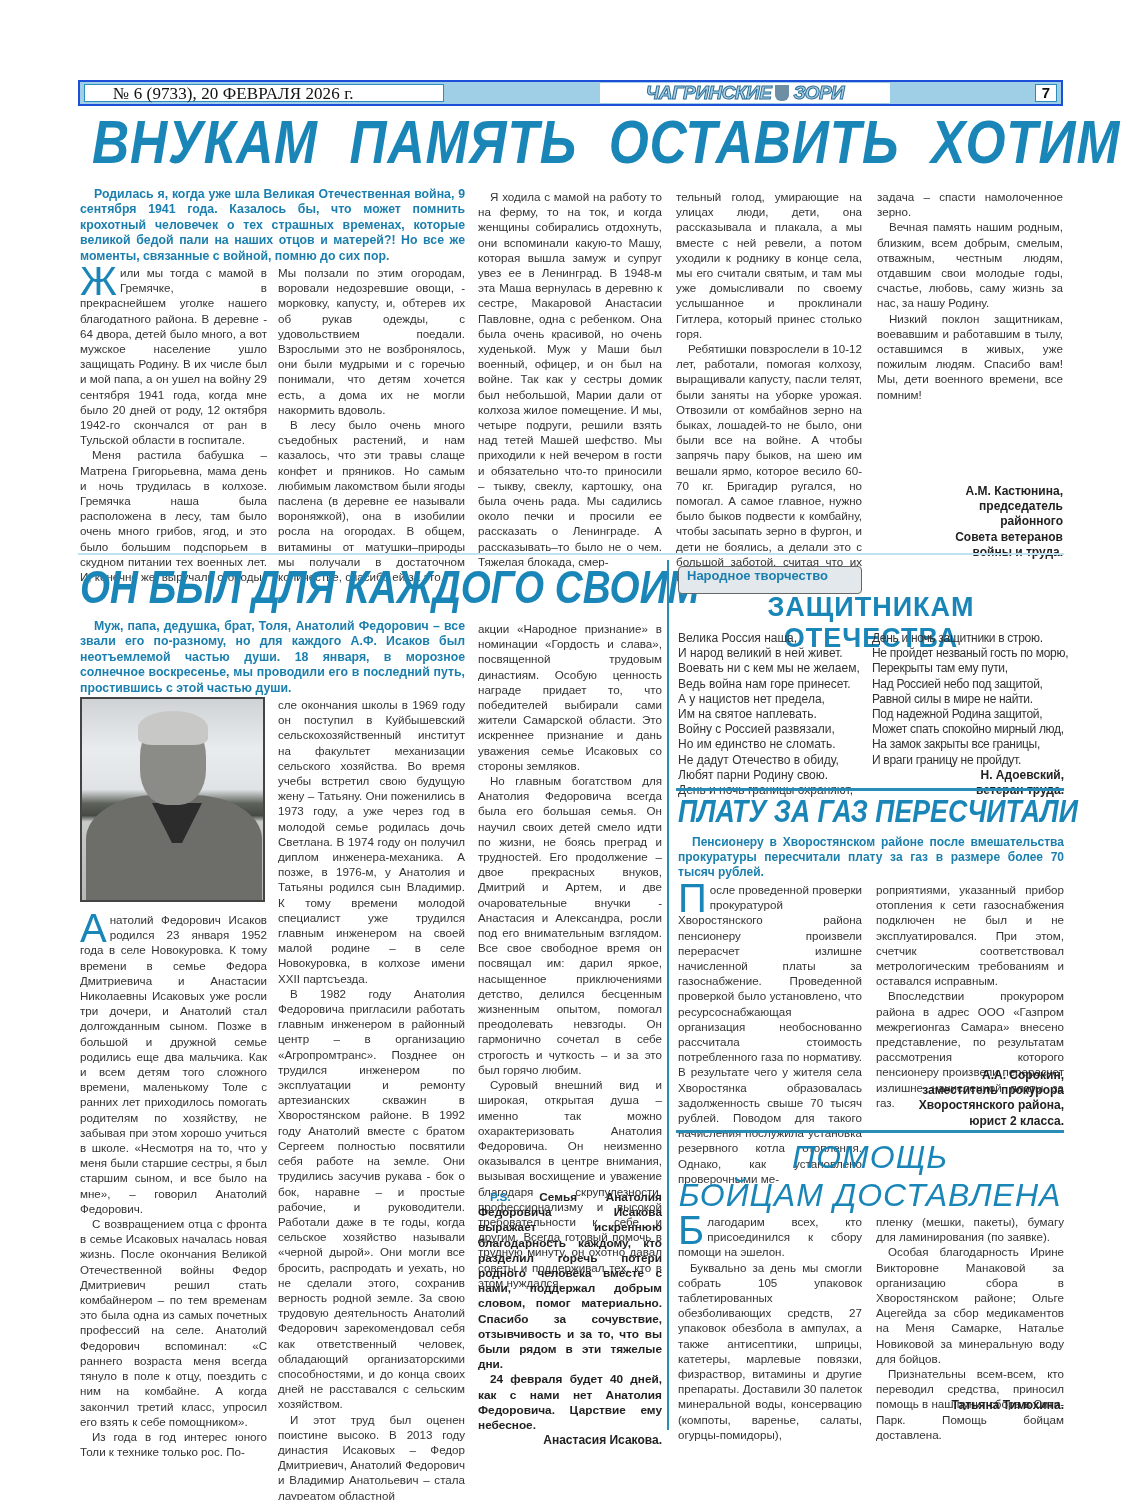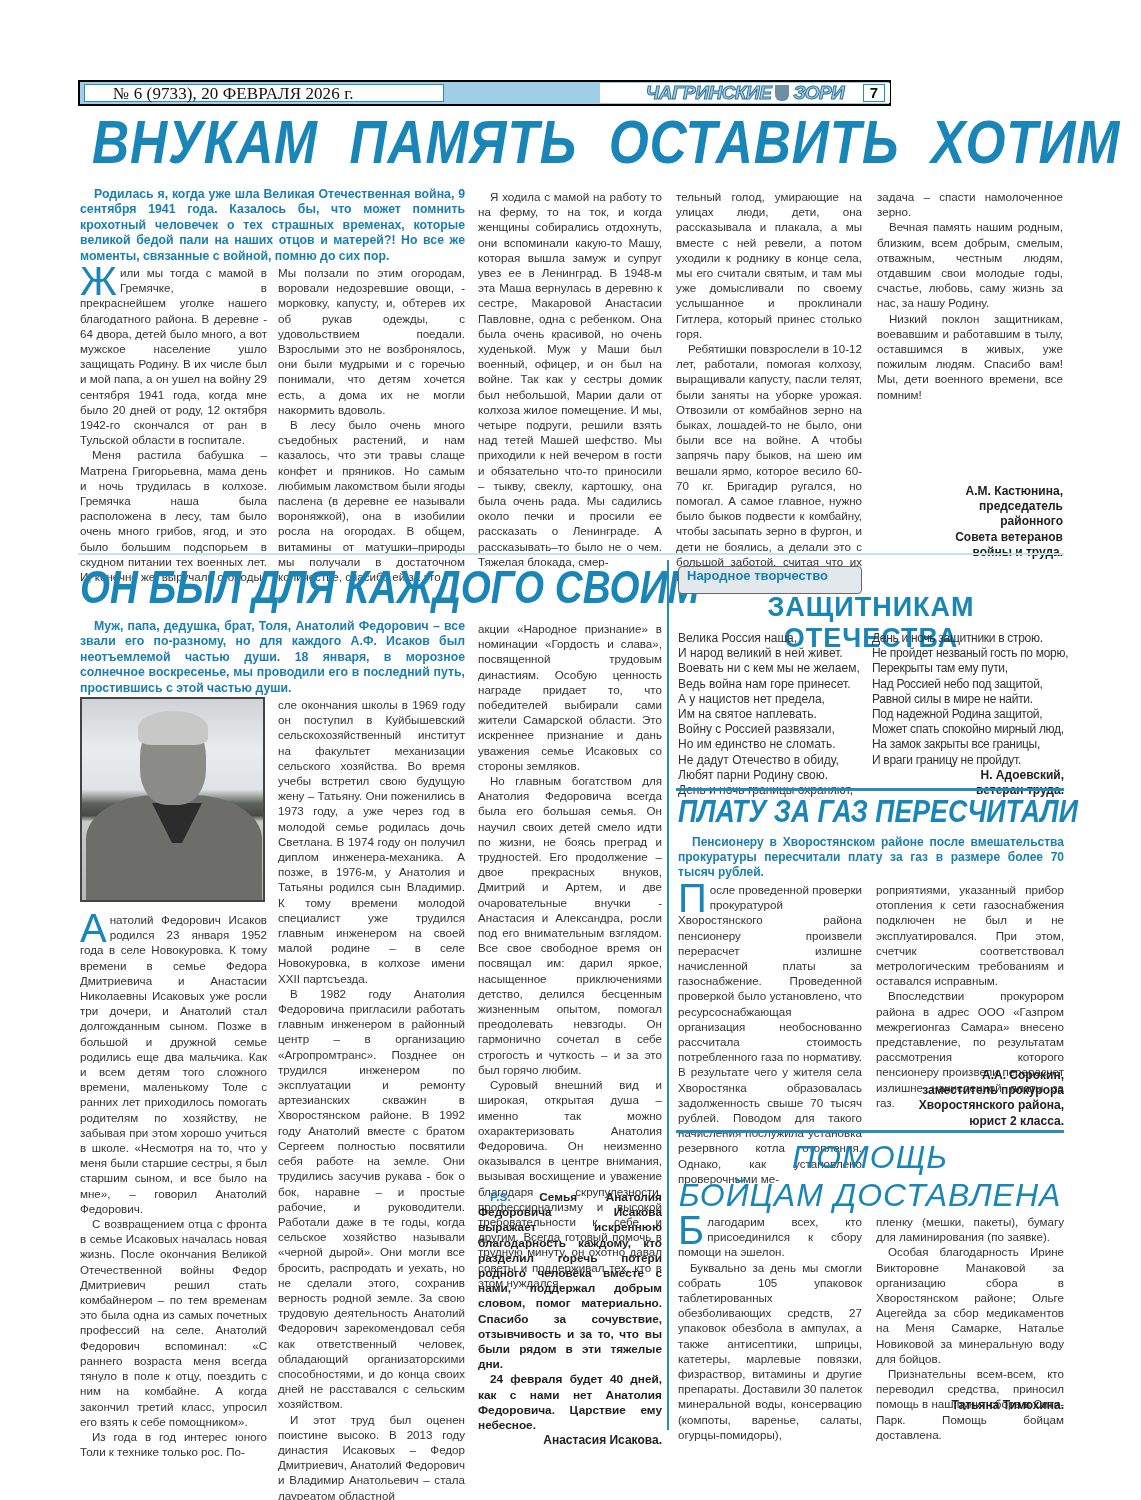--- a/index.html
+++ b/index.html
@@ -1,21 +1,21 @@
 <!DOCTYPE html>
 <html><head>
 <meta charset="utf-8">
 <style>
   * { box-sizing: border-box; margin: 0; padding: 0; }
   html, body { width: 1141px; height: 1500px; background: #ffffff; overflow: hidden; }
   body { position: relative; font-family: "Liberation Sans", sans-serif; color: #222; }
   .abs { position: absolute; }
 
   
-  .masthead { left: 78px; top: 80px; width: 813px; height: 26px; background: #9fcfe6; border: 2px solid #000000; }
+  .masthead { left: 78px; top: 80px; width: 985px; height: 26px; background: #9fcfe6; border: 2px solid #1d4ed8; }
   .issue-box { position: absolute; left: 4px; top: 2px; width: 360px; height: 18px; background: #fff; border: 1px solid #2c8dbb;
     font-family: "Liberation Serif", serif; font-size: 17px; line-height: 17px; padding-left: 28px; color:#111; letter-spacing: 0.1px; }
   .logo { position: absolute; left: 520px; top: 1px; width: 290px; height: 20px; background: #fff;
     font-family: "Liberation Sans", sans-serif; font-weight: bold; font-style: italic; font-size: 19px; line-height: 20px;
     color: #a9cfe3; text-align: center; -webkit-text-stroke: 1px #2c6f97; letter-spacing: -0.5px; }
   .logo .crest { display: inline-block; width: 14px; height: 16px; background: #6d8ea3; margin: 0 4px; vertical-align: -2px; border-radius: 0 0 6px 6px; }
   .page-num { position: absolute; right: 4px; top: 2px; width: 22px; height: 18px; background: #fff; border: 1px solid #2c8dbb;
     font-weight: bold; font-size: 15px; text-align: center; line-height: 16px; color:#111; }
 
   .headline { font-family: "Liberation Sans", sans-serif; font-weight: bold; font-style: italic; color: #1a86b8;

